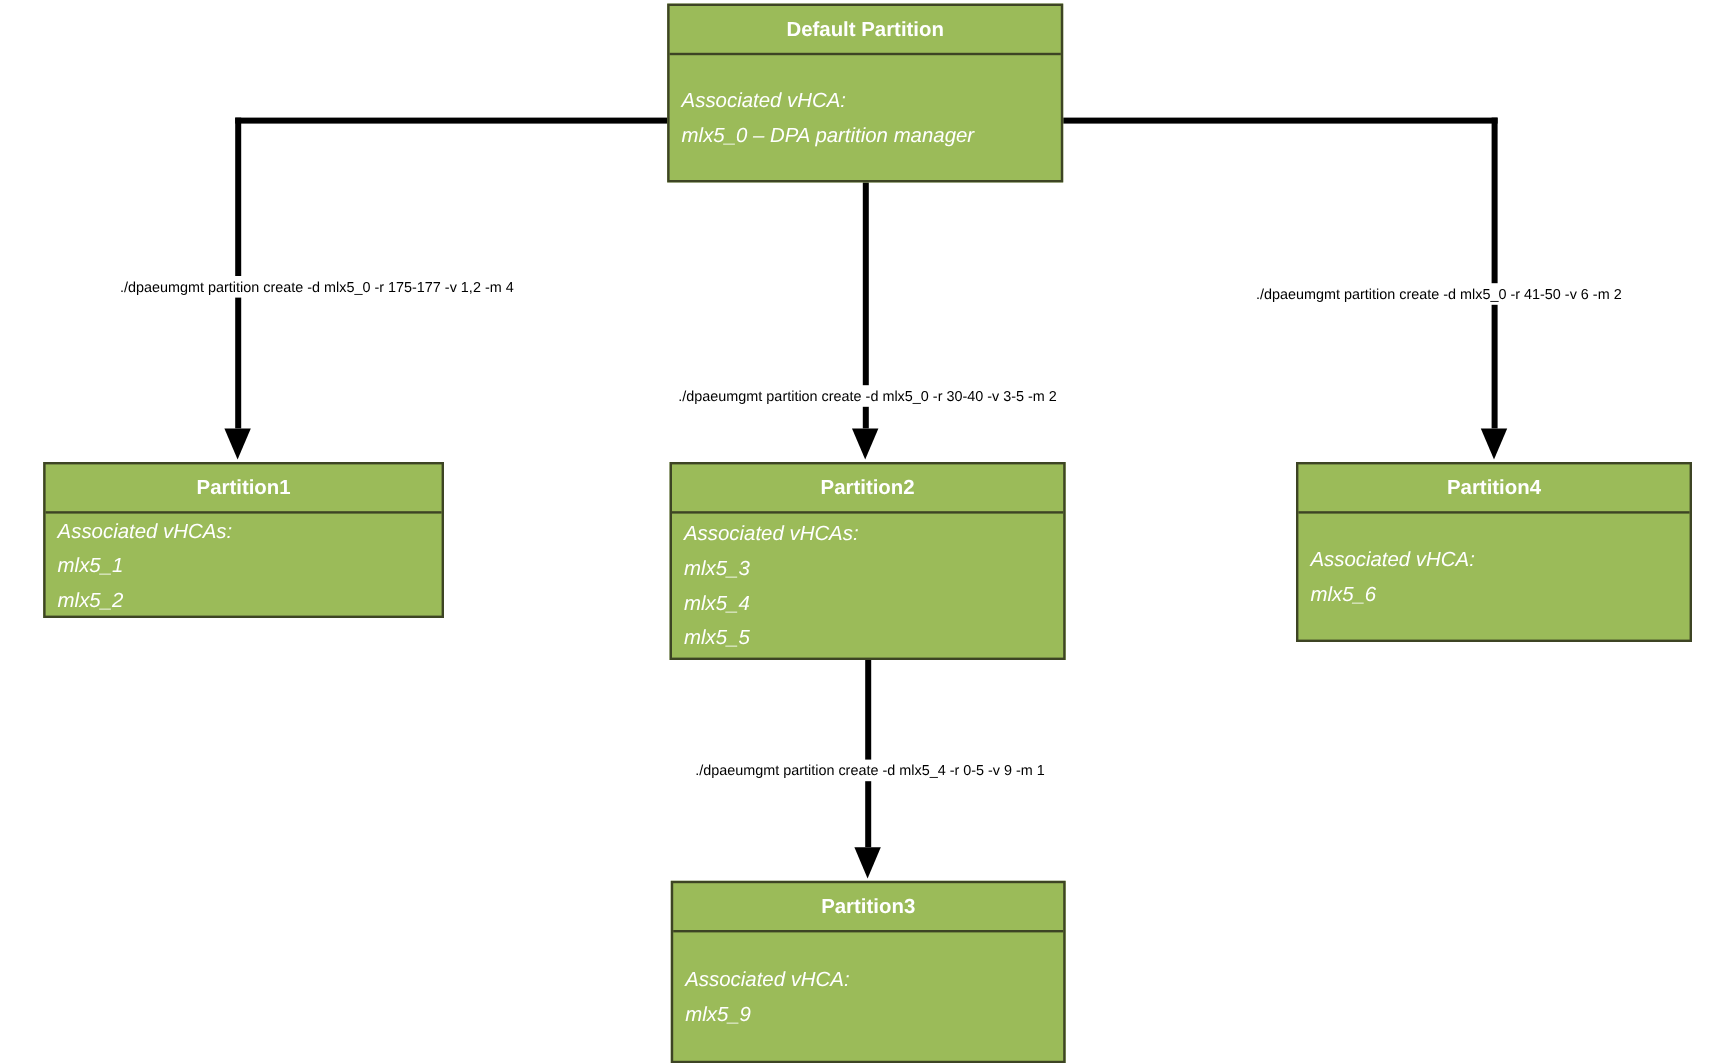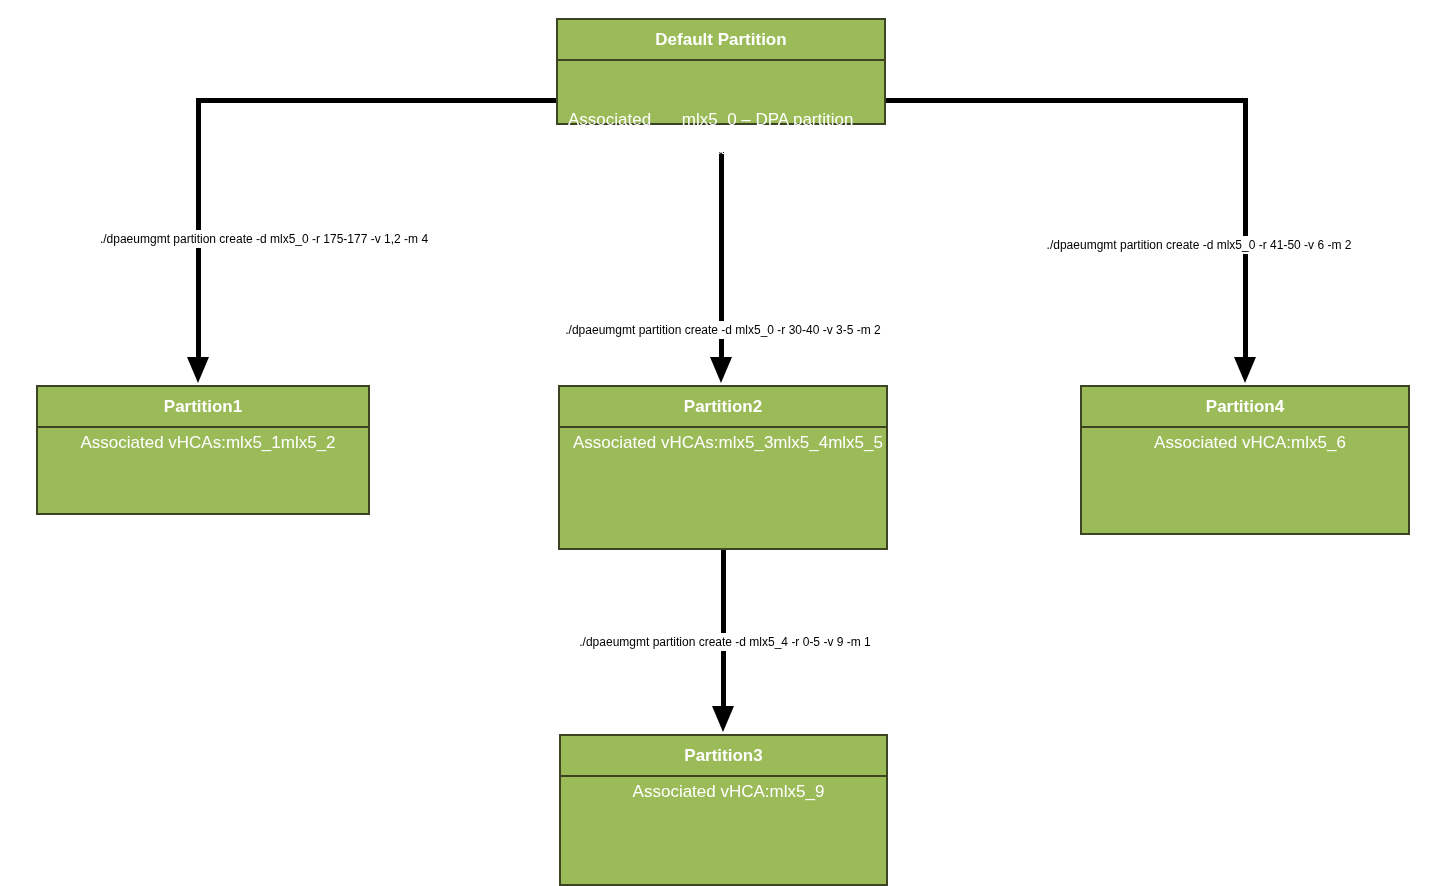--- a/index.html
+++ b/index.html
@@ -37,28 +37,29 @@
     border-bottom: 2px solid var(--node-border);
     display: flex;
     align-items: center;
     justify-content: center;
     font-weight: bold;
     font-size: 17px;
   }
   .node-body {
     flex: 1 1 auto;
     display: flex;
-    flex-direction: row;
+    flex-direction: column;
     justify-content: center;
     padding-left: 10px;
     font-size: 17px;
     line-height: 29px;
+    font-style: italic;
   }
 
-  #node-default { left: 556px; top: 18px;   width: 330px; height: 107px; gap: 44px; }
+  #node-default { left: 556px; top: 3px;   width: 330px; height: 149px; }
   #node-p1      { left: 36px;  top: 385px; width: 334px; height: 130px; }
   #node-p2      { left: 558px; top: 385px; width: 330px; height: 165px; }
   #node-p4      { left: 1080px;top: 385px; width: 330px; height: 150px; }
   #node-p3      { left: 559px; top: 734px; width: 329px; height: 152px; }
 
   
   .line {
     position: absolute;
     background: var(--connector);
   }

